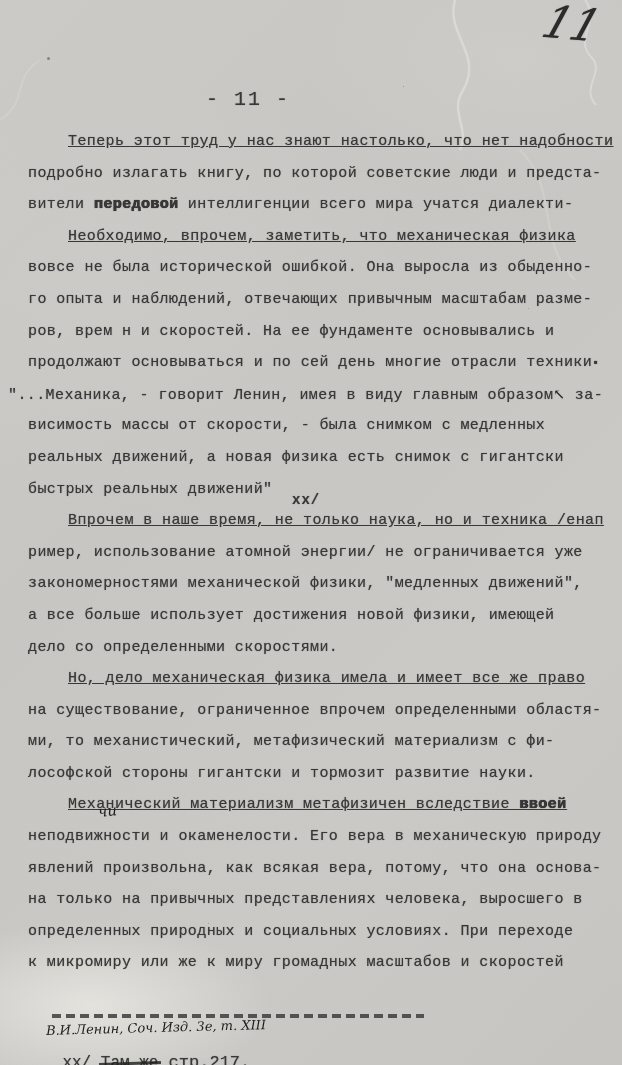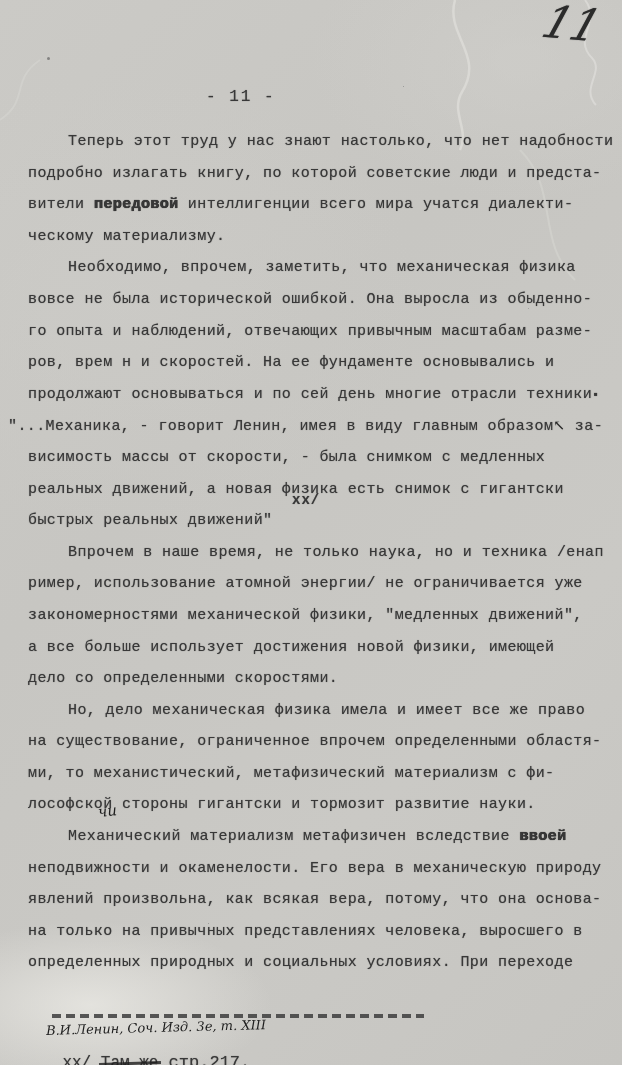--- a/index.html
+++ b/index.html
@@ -9,31 +9,31 @@
     overflow:hidden;
     background:
       radial-gradient(ellipse 260px 120px at 90px 1005px, rgba(236,235,230,0.75), rgba(236,235,230,0) 70%),
       radial-gradient(ellipse 300px 200px at 520px 60px, rgba(210,209,205,0.5), rgba(210,209,205,0) 70%),
       radial-gradient(ellipse 400px 300px at 120px 300px, rgba(206,205,201,0.45), rgba(206,205,201,0) 75%),
       linear-gradient(135deg,#cbcac6 0%,#c7c6c2 38%,#cac9c5 70%,#c6c5c1 100%);
     font-family:"Liberation Mono","DejaVu Sans Mono",monospace;
   }
   .creases{position:absolute;left:0;top:0;pointer-events:none;}
   .typed{color:#383838;text-shadow:0 0 1px rgba(35,35,35,0.55);}
-  .header-num{position:absolute;left:206px;top:88px;font-size:16px;letter-spacing:2px;}
+  .header-num{position:absolute;left:206px;top:88px;font-size:20px;letter-spacing:2px;}
   .hw-page-num{
     position:absolute;left:544px;top:-2px;
     font-family:"DejaVu Serif",serif;font-style:italic;
     font-size:44px;color:#2b2b2b;
     transform:skewX(-14deg) rotate(5deg);
     text-shadow:0 0 1px rgba(20,20,20,0.6);
   }
   .body-text{position:absolute;left:28px;top:126px;width:590px;}
   .line{height:31.6px;line-height:31.6px;font-size:15px;letter-spacing:0.4px;white-space:pre;}
-  .indent{text-indent:40px;}
+  .indent{text-indent:40px;text-decoration:underline;}
   .hang{margin-left:-20px;}
   .b{font-weight:bold;text-shadow:0.6px 0 0 #2e2e2e,0 0 1px #2e2e2e;}
   .blot{font-size:12px;}
   .hand{font-family:"DejaVu Serif",serif;font-style:italic;font-size:14px;color:#222;}
   .sup-marker{position:absolute;left:292px;top:492px;font-size:14px;letter-spacing:1px;font-weight:bold;}
   .insert-above{
     position:absolute;left:98px;top:802px;
     font-family:"DejaVu Serif",serif;font-style:italic;
     font-size:15px;color:#1f1f1f;transform:rotate(-6deg);
   }
@@ -73,21 +73,20 @@
   <div class="specks"></div>
 
   <div class="hw-page-num">11</div>
 
   <div class="header-num typed">- 11 -</div>
 
   <div class="body-text typed">
       <div class="line indent"><span>Теперь этот труд у нас знают настолько, что нет надобности</span></div>
       <div class="line"><span>подробно излагать книгу, по которой советские люди и предста-</span></div>
       <div class="line"><span>вители </span><span class="b">передовой</span><span> интеллигенции всего мира учатся диалекти-</span></div>
-      <div class="line"><span>ческому материализму.</span></div>
       <div class="line indent"><span>Необходимо, впрочем, заметить, что механическая физика</span></div>
       <div class="line"><span>вовсе не была исторической ошибкой. Она выросла из обыденно-</span></div>
       <div class="line"><span>го опыта и наблюдений, отвечающих привычным масштабам разме-</span></div>
       <div class="line"><span>ров, врем н и скоростей. На ее фундаменте основывались и</span></div>
       <div class="line"><span>продолжают основываться и по сей день многие отрасли техники</span><span class="blot">▪</span></div>
       <div class="line hang"><span>"...Механика, - говорит Ленин, имея в виду главным образом</span><span class="hand">↖</span><span> за-</span></div>
       <div class="line"><span>висимость массы от скорости, - была снимком с медленных</span></div>
       <div class="line"><span>реальных движений, а новая физика есть снимок с гигантски</span></div>
       <div class="line"><span>быстрых реальных движений"</span></div>
       <div class="line indent"><span>Впрочем в наше время, не только наука, но и техника /енап</span></div>
@@ -97,20 +96,21 @@
       <div class="line"><span>дело со определенными скоростями.</span></div>
       <div class="line indent"><span>Но, дело механическая физика имела и имеет все же право</span></div>
       <div class="line"><span>на существование, ограниченное впрочем определенными областя-</span></div>
       <div class="line"><span>ми, то механистический, метафизический материализм с фи-</span></div>
       <div class="line"><span>лософской стороны гигантски и тормозит развитие науки.</span></div>
       <div class="line indent"><span>Механический материализм метафизичен вследствие </span><span class="b">ввоей</span></div>
       <div class="line"><span>неподвижности и окаменелости. Его вера в механическую природу</span></div>
       <div class="line"><span>явлений произвольна, как всякая вера, потому, что она основа-</span></div>
       <div class="line"><span>на только на привычных представлениях человека, выросшего в</span></div>
       <div class="line"><span>определенных природных и социальных условиях. При переходе</span></div>
+      <div class="line"><span>к микромиру или же к миру громадных масштабов и скоростей</span></div>
     </div>
 
   <div class="sup-marker typed">xx/</div>
 
   <div class="insert-above">чи</div>
 
   <div class="fn-separator"></div>
 
   <div class="fn-hand">В.И.Ленин, Соч. Изд. 3е, т. XIII</div>
 

